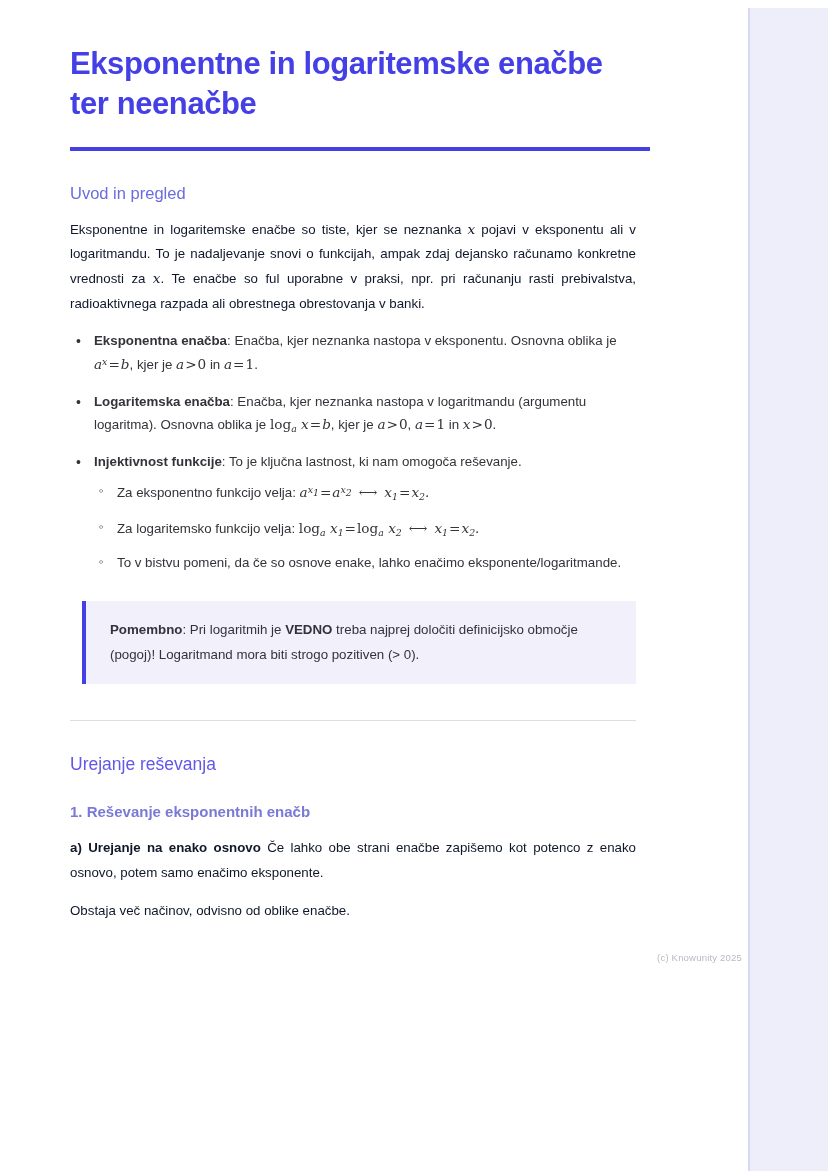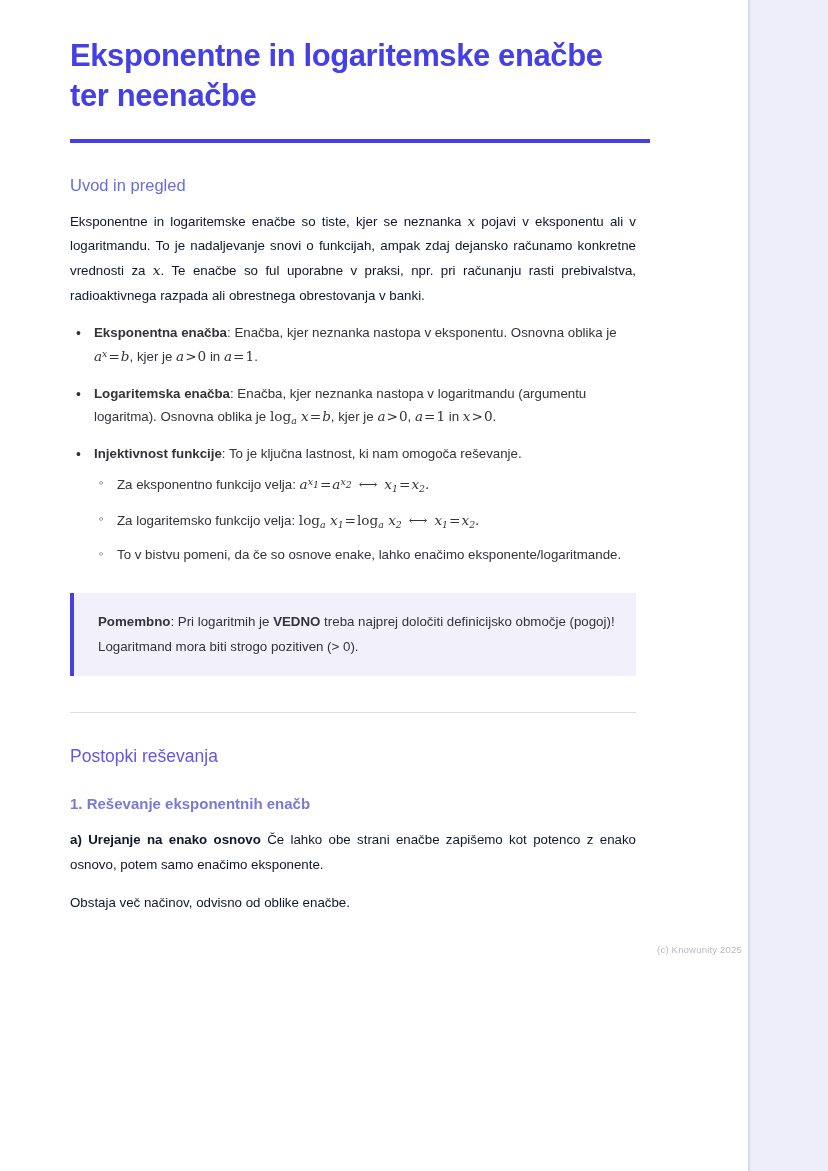--- a/index.html
+++ b/index.html
@@ -11,21 +11,21 @@
     width: 828px;
     height: 1171px;
     font-family: "Liberation Sans", sans-serif;
     color: #2c2c33;
     position: relative;
     overflow: hidden;
   }
   .page {
     position: absolute;
     left: 0;
-    top: 0;
+    top: 8px;
     width: 828px;
     height: 1007px;
     background: #ffffff;
   }
   
   .band-left {
     position: absolute;
     left: 0;
     top: 0;
     width: 34px;
@@ -151,21 +151,21 @@
     font-style: italic;
     vertical-align: 0.45em;
   }
   .m .op { font-style: normal; padding: 0 1px; }
   .m .wide { font-style: normal; padding: 0 7px; font-size: 13px; }
   .callout {
     position: relative;
     background: #f1f0fb;
     border-left: 4px solid #4540e6;
     padding: 17px 20px 17px 24px;
-    margin: 26px 0 0 0;
+    margin: 26px 0 0 12px;
     font-size: 13.3px;
     line-height: 1.85;
     color: #33333a;
   }
   .hr {
     height: 1px;
     background: #dddde4;
     margin: 36px 0 0 0;
   }
   .footer-note {
@@ -225,21 +225,21 @@
       </li>
 
     </ul>
 
     <div class="callout">
       <b>Pomembno</b><span>: Pri logaritmih je </span><b>VEDNO</b><span> treba najprej določiti definicijsko območje (pogoj)! Logaritmand mora biti strogo pozitiven (&gt; 0).</span>
     </div>
 
     <div class="hr"></div>
 
-    <h2 class="sec big">Postopki reševanja</h2>
+    <h2 class="sec big">Urejanje reševanja</h2>
 
     <h3 class="subsec">1. Reševanje eksponentnih enačb</h3>
 
     <p class="body">
       <b>a) Urejanje na enako osnovo</b><span> Če lahko obe strani enačbe zapišemo kot potenco z enako osnovo, potem samo enačimo eksponente.</span>
     </p>
 
     <p class="body">Obstaja več načinov, odvisno od oblike enačbe.</p>
 
   </div>

